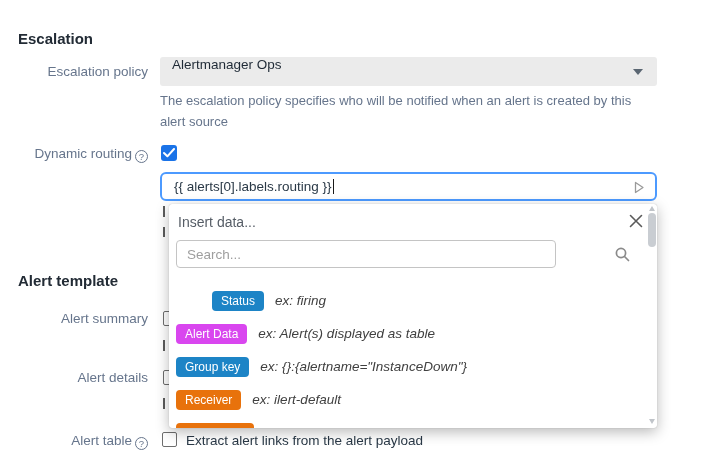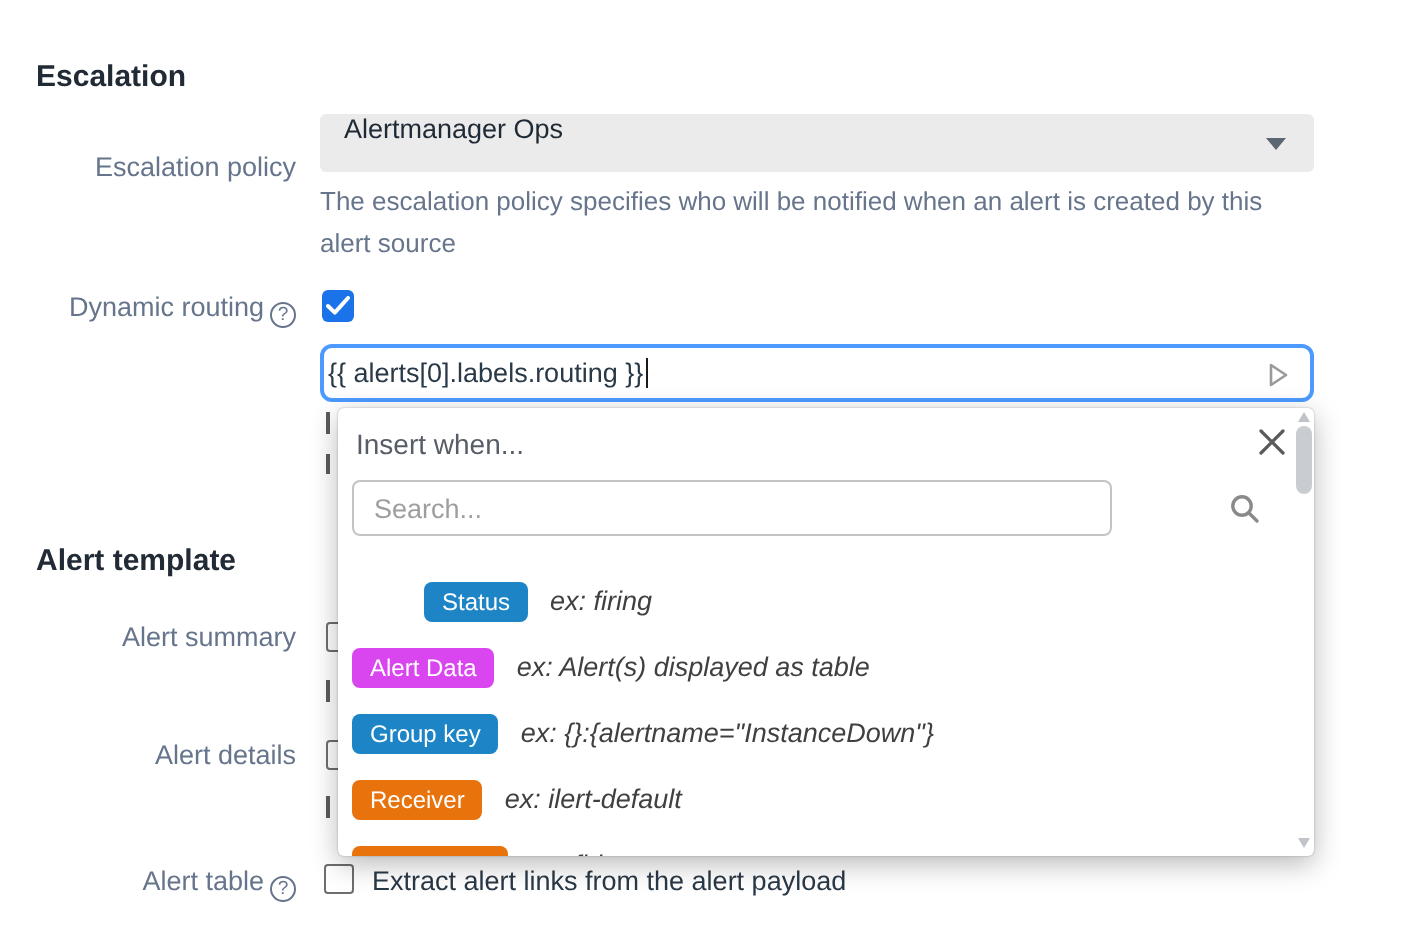--- a/index.html
+++ b/index.html
@@ -17,21 +17,21 @@
 
   .help-text { position:absolute; left:160px; top:90px; width:497px; color:#66758c; font-size:13px; line-height:21px; }
 
   .cb { position:absolute; width:16px; height:16px; border-radius:3px; }
   .cb.checked { background:#1a73e8; }
   .cb.checked svg { position:absolute; left:2px; top:3px; }
   .cb.empty { width:15px; height:15px; border:1.6px solid #6e6e6e; background:#fff; border-radius:2px; }
 
   .cb-text { position:absolute; left:186px; color:#2a3947; line-height:16px; }
 
-  .tpl-input { position:absolute; left:160px; top:172px; width:497px; height:29px; border:2px solid #4c9aff; border-radius:6px; background:#fff; display:flex; align-items:center; padding:0 2px; }
+  .tpl-input { position:absolute; left:160px; top:172px; width:497px; height:29px; border:2px solid #4c9aff; border-radius:6px; background:#fff; display:flex; align-items:center; padding:0 12px; }
   .cursor-bar { display:inline-block; width:1px; height:15px; background:#1a1a1a; margin-left:1px; }
   .play-icon { position:absolute; right:9px; top:6px; }
 
   .frag-bar { position:absolute; left:163px; width:2px; background:#5c5c5c; z-index:1; }
   .cb-behind { left:163px; z-index:1; }
 
   .popup { position:absolute; left:169px; top:204px; width:488px; height:224px; background:#fff; border-radius:3px; box-shadow:0 0 1px rgba(0,0,0,.3), 0 4px 14px rgba(0,0,0,.28); z-index:10; overflow:hidden; }
   .popup-title { position:absolute; left:9px; top:10px; font-size:14px; color:#565d66; }
   .popup-close { position:absolute; right:13px; top:9px; width:16px; height:16px; cursor:pointer; }
   .psearch { position:absolute; left:7px; top:36px; width:380px; height:28px; border:1px solid #c4c4c4; border-radius:4px; padding:0 32px 0 10px; font-size:13.5px; color:#333; font-family:"Liberation Sans", sans-serif; outline:none; }
@@ -45,21 +45,21 @@
   .sb-up { position:absolute; right:2px; top:2px; width:0; height:0; border-left:3.5px solid transparent; border-right:3.5px solid transparent; border-bottom:5px solid #c0c4c9; }
   .sb-down { position:absolute; right:2px; bottom:4px; width:0; height:0; border-left:3.5px solid transparent; border-right:3.5px solid transparent; border-top:5px solid #c0c4c9; }
 </style>
 </head>
 <body>
 
 <div class="screen">
 
   <h2 class="sec-h" style="top:30px">Escalation</h2>
 
-  <div class="row-label" style="top:76px">Escalation policy</div>
+  <div class="row-label" style="top:64px">Escalation policy</div>
 
   <div class="select">
     <span>Alertmanager Ops</span>
     <span class="caret-down"></span>
   </div>
 
   <div class="help-text">The escalation policy specifies who will be notified when an alert is created by this alert source</div>
 
   <div class="row-label" style="top:146px"><span>Dynamic routing</span><span class="help-circle">?</span></div>
 
@@ -90,21 +90,21 @@
 
   <div class="row-label" style="top:370px">Alert details</div>
   <div class="cb empty cb-behind" style="top:370px; position:absolute"></div>
   <div class="frag-bar" style="top:398px; height:11px"></div>
 
   <div class="row-label" style="top:433px"><span>Alert table</span><span class="help-circle">?</span></div>
   <div class="cb empty" style="left:162px; top:432px; position:absolute"></div>
   <div class="cb-text" style="top:433px">Extract alert links from the alert payload</div>
 
   <div class="popup">
-    <div class="popup-title">Insert when...</div>
+    <div class="popup-title">Insert data...</div>
     <div class="popup-close">
       <svg width="16" height="16" viewBox="0 0 16 16">
           <path d="M2.5 2.5 L13.5 13.5 M13.5 2.5 L2.5 13.5" stroke="#5a5a5a" stroke-width="1.6" stroke-linecap="round"></path>
         </svg>
     </div>
 
     <input class="psearch" type="text" placeholder="Search..." style="">
     <span class="search-icon">
       <svg width="17" height="17" viewBox="0 0 17 17">
           <circle cx="7" cy="7" r="4.6" fill="none" stroke="#8a8a8a" stroke-width="1.7"></circle>

